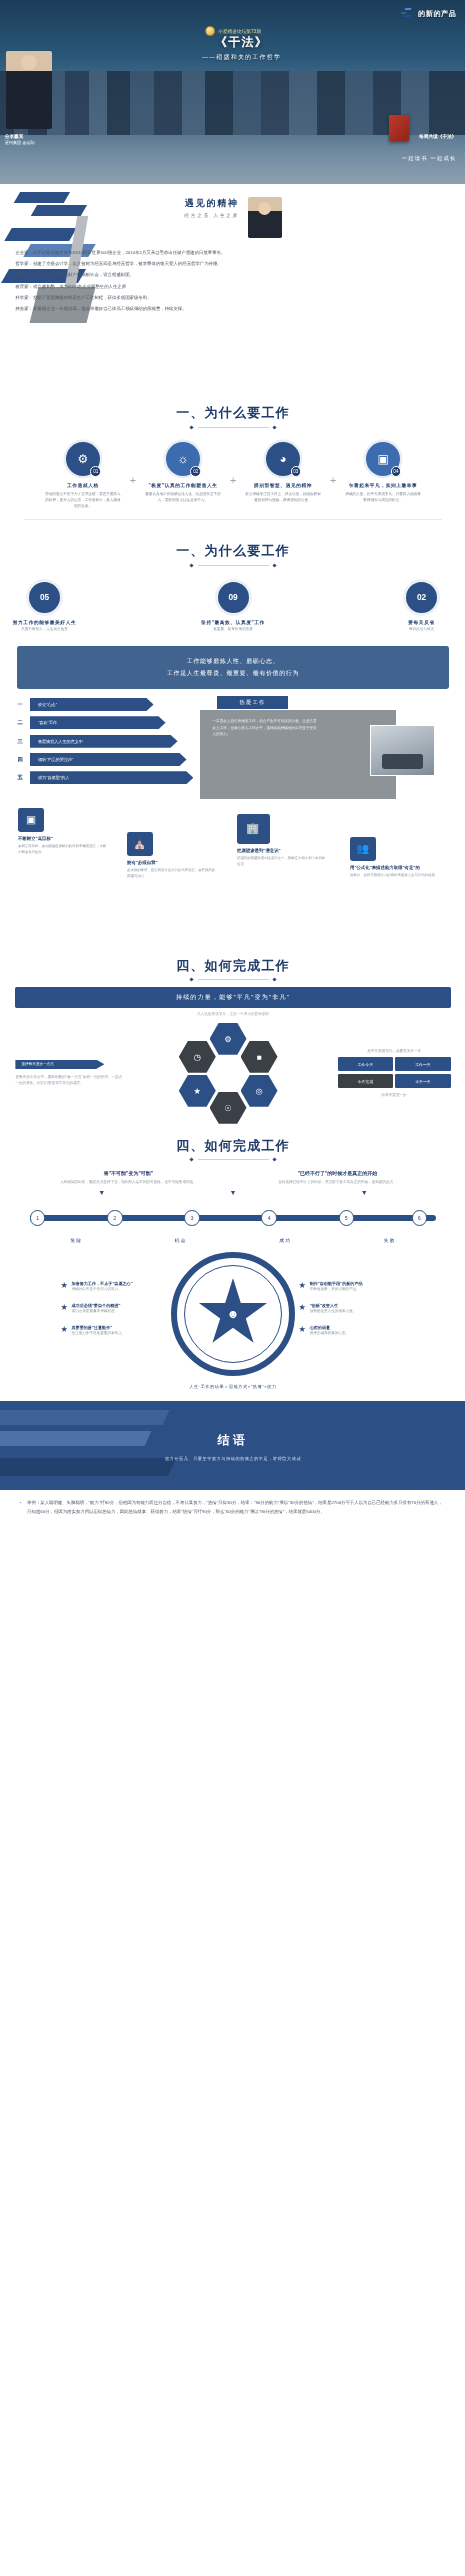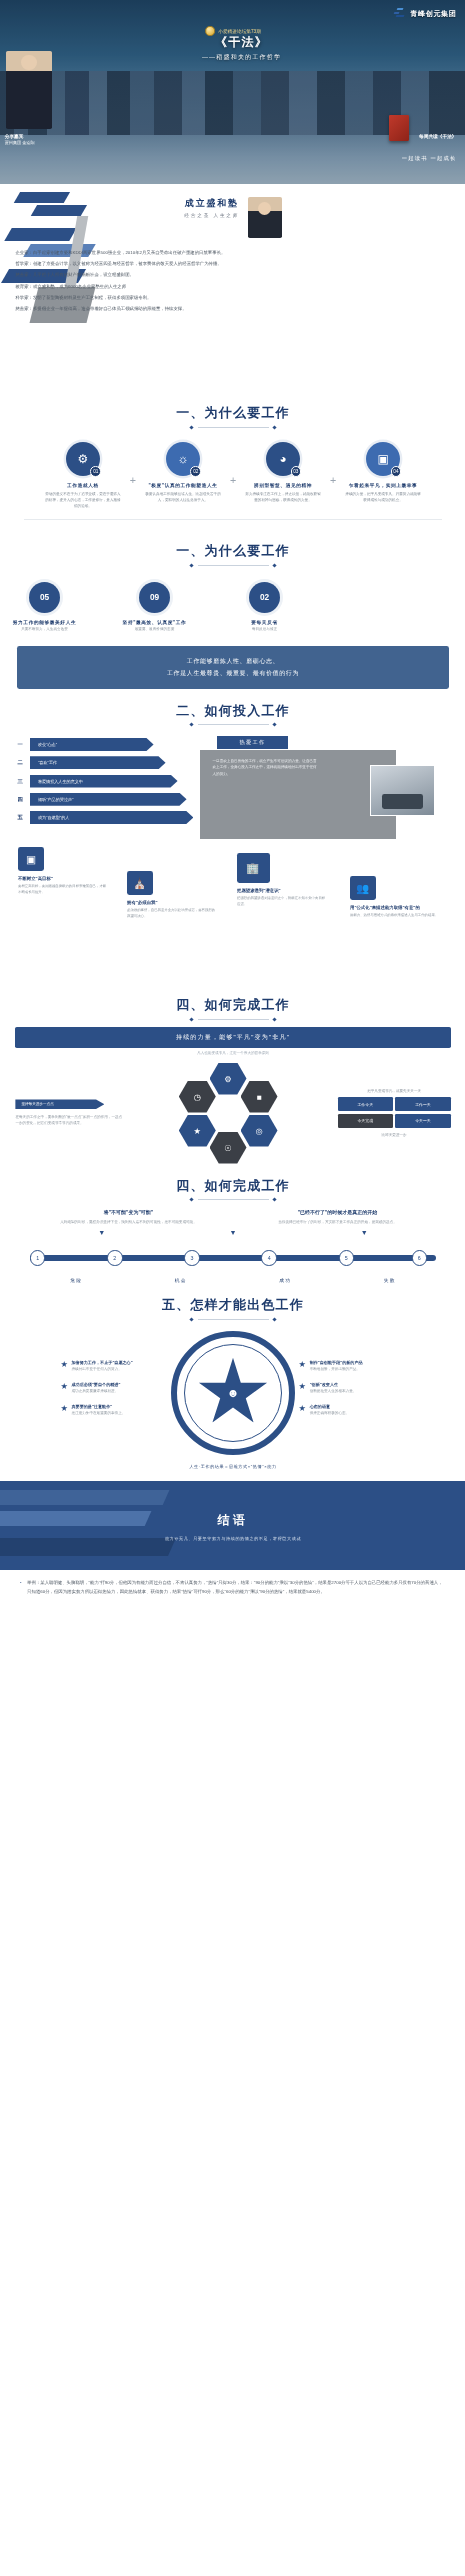--- a/index.html
+++ b/index.html
@@ -114,21 +114,21 @@
   .circ.alt { background:#3d6bb0; }
   .circ .glyph { font-size:12px; }
   .circ .num { position:absolute; right:-1.2px; bottom:-1.2px; width:10.7px;height:10.7px;border-radius:50%;
     background:#1f3c6d; color:#fff; font-size:4.7px; display:flex;align-items:center;justify-content:center;
     border:1.2px solid #fff;}
   .circ-title { font-size:4.7px; color:#1f3c6d; font-weight:bold; margin-top:6px; letter-spacing:0.6px;}
   .circ-desc { font-size:3.6px; color:#7b858f; line-height:1.7; margin-top:3.6px; padding:0 6px; }
   .plus { font-size:10.7px; color:#9aa5b1; align-self:center; margin-top:9.5px; }
 
   
-  .circ3-row { display:flex; justify-content:flex-start; gap:21px; padding:13px 0 0; }
+  .circ3-row { display:flex; justify-content:space-between; gap:21px; padding:13px 0 0; }
   .c3 { text-align:center; width:89px; }
   .c3 .ring { width:31px; height:31px; border-radius:50%; margin:0 auto; background:#2c4f86; color:#fff;
     display:flex;align-items:center;justify-content:center;font-size:8.3px;font-weight:bold;
     box-shadow:0 0 0 3px #edf1f6; }
   .c3 .lbl { margin-top:6px; font-size:4.7px; color:#1f3c6d; font-weight:bold; letter-spacing:0.6px;}
   .c3 .sub { margin-top:2.4px; font-size:3.6px; color:#8a939c; }
 
   .quote-band { margin:14.2px 16.6px 0; background:#41638f; color:#fff; border-radius:2.4px; padding:9.5px 6px;
     text-align:center; font-size:6px; line-height:2; letter-spacing:0.6px; }
 
@@ -238,21 +238,21 @@
     <div class="hero-city"></div>
     <div class="hero-water"></div>
     <div class="hero-overlay"></div>
 
     <div class="brand">
       <span class="brand-mark">
           <i></i>
           <i></i>
           <i></i>
         </span>
-      <span class="brand-text">青峰创元集团</span>
+      <span class="brand-text">的新的产品</span>
     </div>
 
     <div class="hero-badge">
       <span class="medal"></span>
       <span>小爱精进论坛第73期</span>
     </div>
 
     <div class="hero-title">
       <div class="t1">《干法》</div>
       <div class="t2">——稻盛和夫的工作哲学</div>
@@ -276,21 +276,21 @@
       <i class="sh1"></i>
         <i class="sh2"></i>
         <i class="sh3"></i>
         <i class="sh4"></i>
       <i class="sh5"></i>
         <i class="sh6"></i>
         <i class="sh7"></i>
     </div>
     <div class="profile-head">
       <div class="profile-name">
-        <h2>成立盛和塾</h2>
+        <h2>遇见的精神</h2>
         <p>经营之圣 人生之师</p>
       </div>
       <div class="profile-photo"></div>
     </div>
     <div class="profile-body">
       <div class="pline">企业家：白手起家创建京瓷和KDDI两家世界500强企业，2010年2月又亲自受命出任破产重建的日航董事长。</div>
       <div class="pline">哲学家：创建了京瓷会计学，以义被称为经营四圣与经营哲学，被李费体的敬天爱人的经营哲学广为传播。</div>
       <div class="pline">慈善家：几乎把个人所有的财产都捐献社会，设立稻盛财团。</div>
       <div class="pline">教育家：成立盛和塾，成为6000名企业家塾生的人生之师</div>
       <div class="pline">科学家：发明了新型陶瓷材料及生产工艺制程，获得多项国家级专利。</div>
@@ -364,24 +364,20 @@
       <div class="lbl">要每天反省</div>
       <div class="sub">每日反思与修正</div>
     </div>
   </div>
 
   <div class="quote-band">
     <div>工作能够磨炼人性、磨砺心志、</div>
     <div>工作是人生最尊贵、最重要、最有价值的行为</div>
   </div>
 
-  <div class="sec-head">
-    <h3>二、如何投入工作</h3>
-    <div class="sec-rule"></div>
-  </div>
 
   <div class="invest">
     <div class="bars">
       <div class="bar-row">
         <div class="bar-idx">一</div>
         <div class="bar w1">改变"心态"</div>
       </div>
       <div class="bar-row">
         <div class="bar-idx">二</div>
         <div class="bar w2">"喜欢"工作</div>
@@ -494,24 +490,20 @@
     <div class="tl-node" style="left:76%">5</div>
     <div class="tl-node" style="left:94%">6</div>
   </div>
   <div class="tl-labels">
     <span>危险</span>
     <span>机会</span>
     <span>成功</span>
     <span>失败</span>
   </div>
 
-  <div class="sec-head">
-    <h3>五、怎样才能出色工作</h3>
-    <div class="sec-rule"></div>
-  </div>
 
   <div class="star-sec">
     <div class="star-side">
       <div class="star-item">
         <span class="star-ico">★</span>
         <div>
           <h5>加倍努力工作，不止于"自愿之心"</h5>
           <p>持续付出不亚于任何人的努力。</p>
         </div>
       </div>

